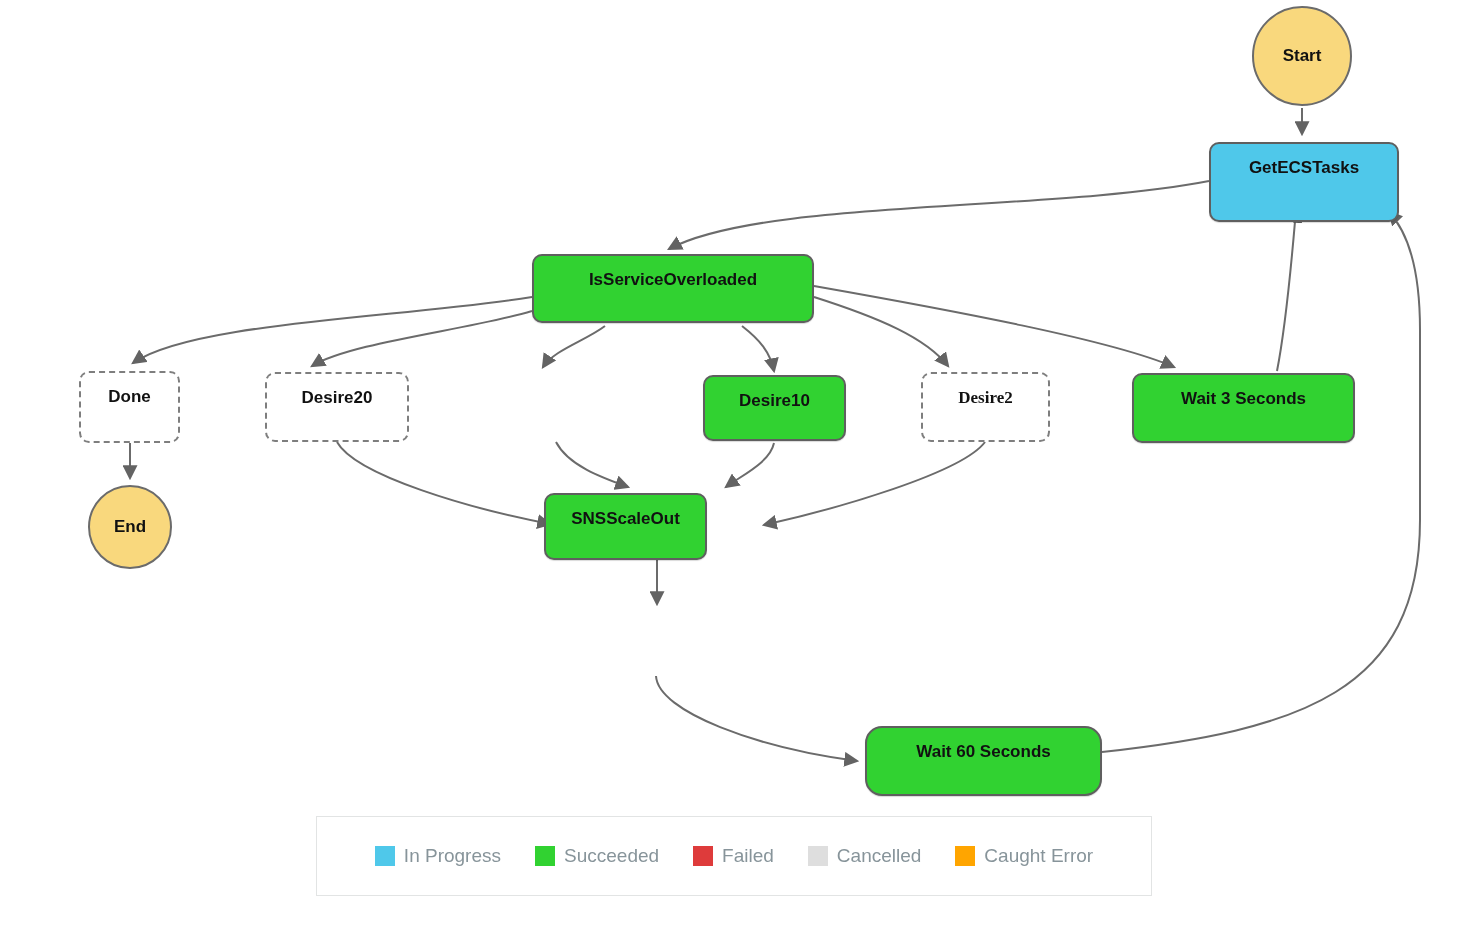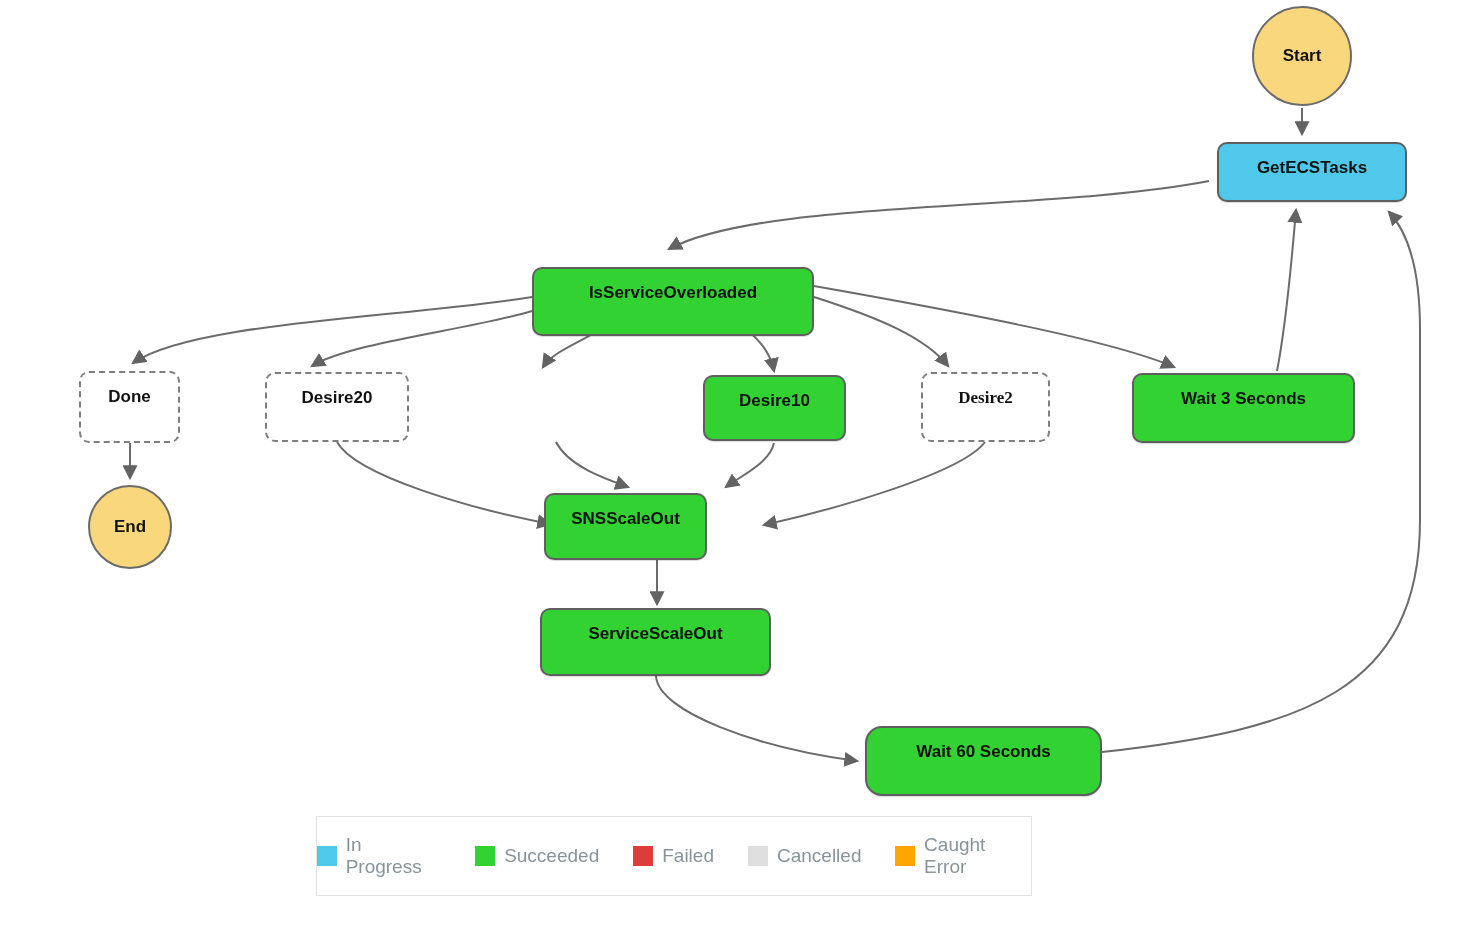--- a/index.html
+++ b/index.html
@@ -16,21 +16,21 @@
     padding-top:14px;border-radius:10px;
     font-size:17px;font-weight:600;color:#111;cursor:pointer;
   }
   .node.box{border:2px solid #5f5f5f;box-shadow:0 1px 1px rgba(0,0,0,0.15);}
   .node.pending{border:2px dashed #7e7e7e;background:#ffffff;box-shadow:none;}
   .node.circle{
     border:2px solid #6b6b6b;border-radius:50%;
     align-items:center;padding-top:0;box-shadow:none;
   }
   .legend{
-    position:absolute;left:316px;top:816px;width:716px;height:80px;
+    position:absolute;left:316px;top:816px;width:836px;height:80px;
     box-sizing:border-box;border:1px solid #e2e4e4;background:#ffffff;
     display:flex;justify-content:center;align-items:center;gap:34px;
   }
   .legend-item{display:flex;align-items:center;gap:9px;}
   .legend-swatch{width:20px;height:20px;display:inline-block;}
   .legend-label{font-size:19px;color:#87949a;}
 </style>
 </head>
 <body>
 
@@ -58,25 +58,25 @@
     <path class="edge" marker-end="url(#arrow)" d="M1277,371 C1287,320 1292,256 1296,210"></path>
     <path class="edge" marker-end="url(#arrow)" d="M657,560 L657,604"></path>
     <path class="edge" marker-end="url(#arrow)" d="M656,676 C658,712 758,748 857,761"></path>
     <path class="edge" marker-end="url(#arrow)" d="M1102,752 C1300,730 1420,692 1420,520 L1420,330 C1420,258 1403,227 1389,212"></path>
   </svg>
 
   <div class="node circle" style="left: 1252px; top: 6px; width: 100px; height: 100px; background-color: rgb(249, 216, 125);">
     <span>Start</span>
   </div>
 
-  <div class="node box" style="left: 1209px; top: 142px; width: 190px; height: 60px; background-color: rgb(79, 200, 234); margin-left: 8px;">
+  <div class="node box" style="left: 1209px; top: 142px; width: 190px; height: 80px; background-color: rgb(79, 200, 234);">
     <span>GetECSTasks</span>
   </div>
 
-  <div class="node box" style="left: 532px; top: 267px; width: 282px; height: 69px; background-color: rgb(49, 210, 49);">
+  <div class="node box" style="left: 532px; top: 254px; width: 282px; height: 69px; background-color: rgb(49, 210, 49);">
     <span>IsServiceOverloaded</span>
   </div>
 
   <div class="node pending" style="left: 79px; top: 371px; width: 101px; height: 72px; background-color: rgb(255, 255, 255);">
     <span>Done</span>
   </div>
 
   <div class="node pending" style="left: 265px; top: 372px; width: 144px; height: 70px; background-color: rgb(255, 255, 255);">
     <span>Desire20</span>
   </div>
@@ -95,23 +95,20 @@
   </div>
 
   <div class="node circle" style="left: 88px; top: 485px; width: 84px; height: 84px; background-color: rgb(249, 216, 125);">
     <span>End</span>
   </div>
 
   <div class="node box" style="left: 544px; top: 493px; width: 163px; height: 67px; background-color: rgb(49, 210, 49);">
     <span>SNSScaleOut</span>
   </div>
 
-  <div class="node box" style="left: 540px; top: 608px; width: 231px; height: 68px; background-color: rgb(49, 210, 49);">
-    <span>ServiceScaleOut</span>
-  </div>
 
   <div class="node box" style="left: 865px; top: 726px; width: 237px; height: 70px; background-color: rgb(49, 210, 49); border-radius: 17px;">
     <span>Wait 60 Seconds</span>
   </div>
 
   <div class="legend">
     <div class="legend-item">
       <span class="legend-swatch" style="background-color: rgb(79, 200, 234);"></span>
       <span class="legend-label">In Progress</span>
     </div>

